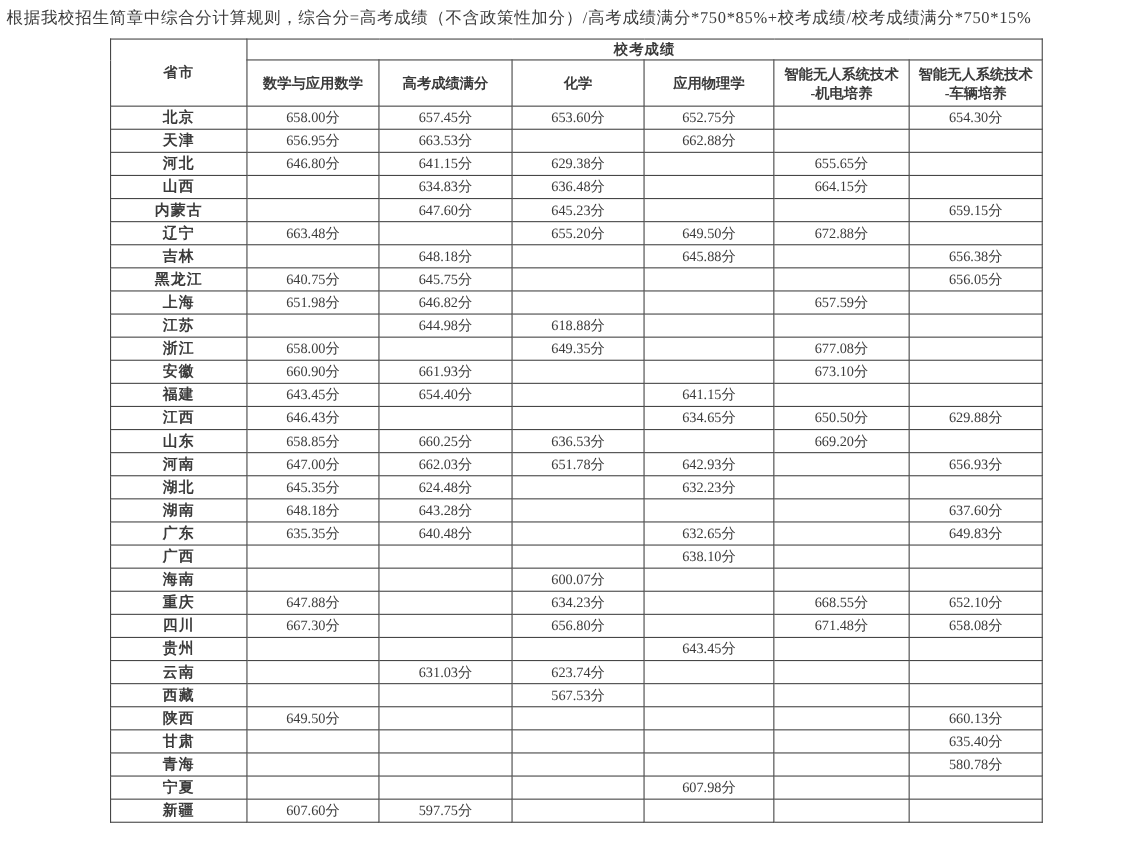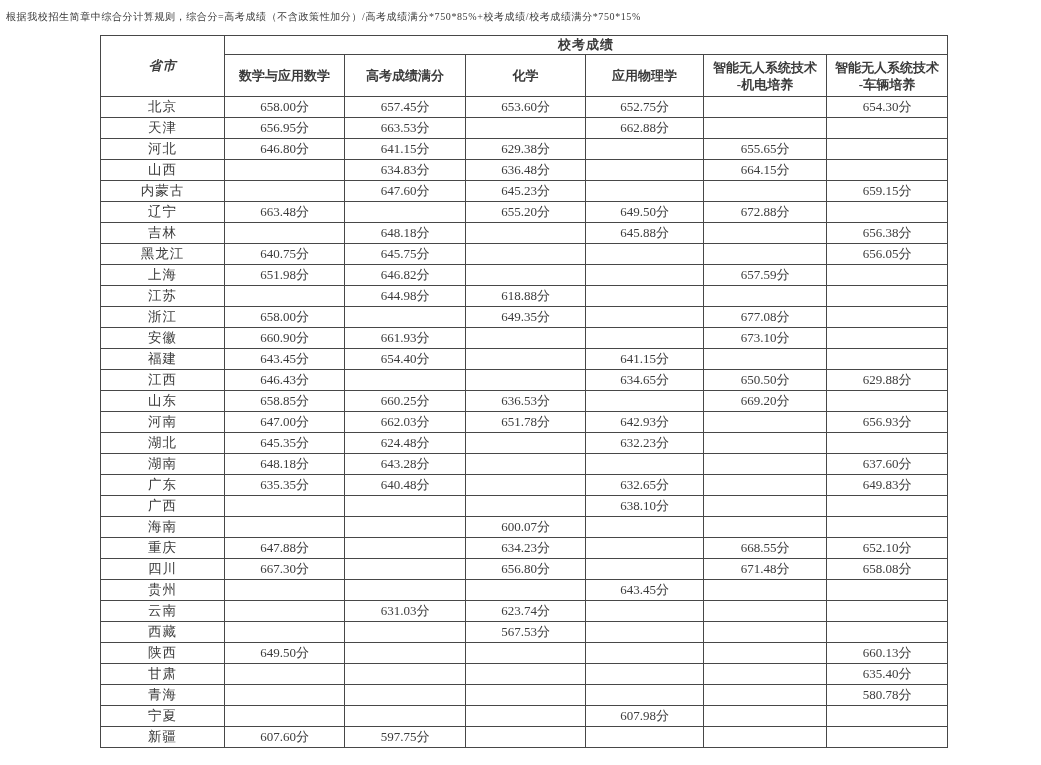--- a/index.html
+++ b/index.html
@@ -6,21 +6,21 @@
     margin: 0;
     padding: 0;
     background: #ffffff;
     width: 1041px;
     height: 765px;
     overflow: hidden;
     font-family: "Liberation Serif", "DejaVu Serif", serif;
     color: #3b3b3b;
   }
   .note {
-    font-size: 10px;
+    font-size: 15px;
     line-height: 18px;
     padding: 8px 4px 9px 6px;
     letter-spacing: 0.6px;
     white-space: nowrap;
   }
   table.scores {
     border-collapse: collapse;
     table-layout: fixed;
     margin-left: 100px;
   }
@@ -35,34 +35,33 @@
   tr.group-row th {
     height: 17px;
     font-weight: bold;
     font-size: 13px;
     letter-spacing: 1px;
   }
   th.province-head {
     font-weight: bold;
     font-size: 14px;
     letter-spacing: 3px;
-    font-style: italic;
   }
   tr.major-row th {
     height: 41px;
     font-weight: bold;
     white-space: pre-line;
     line-height: 17px;
   }
   tbody td {
     height: 20px;
     line-height: 20px;
   }
   tbody td.province {
-    font-weight: normal;
+    font-weight: bold;
     font-size: 13.5px;
     letter-spacing: 1px;
   }
 </style>
 </head>
 <body>
 
 <div class="note">根据我校招生简章中综合分计算规则，综合分=高考成绩（不含政策性加分）/高考成绩满分*750*85%+校考成绩/校考成绩满分*750*15%</div>
 
 <table class="scores">

